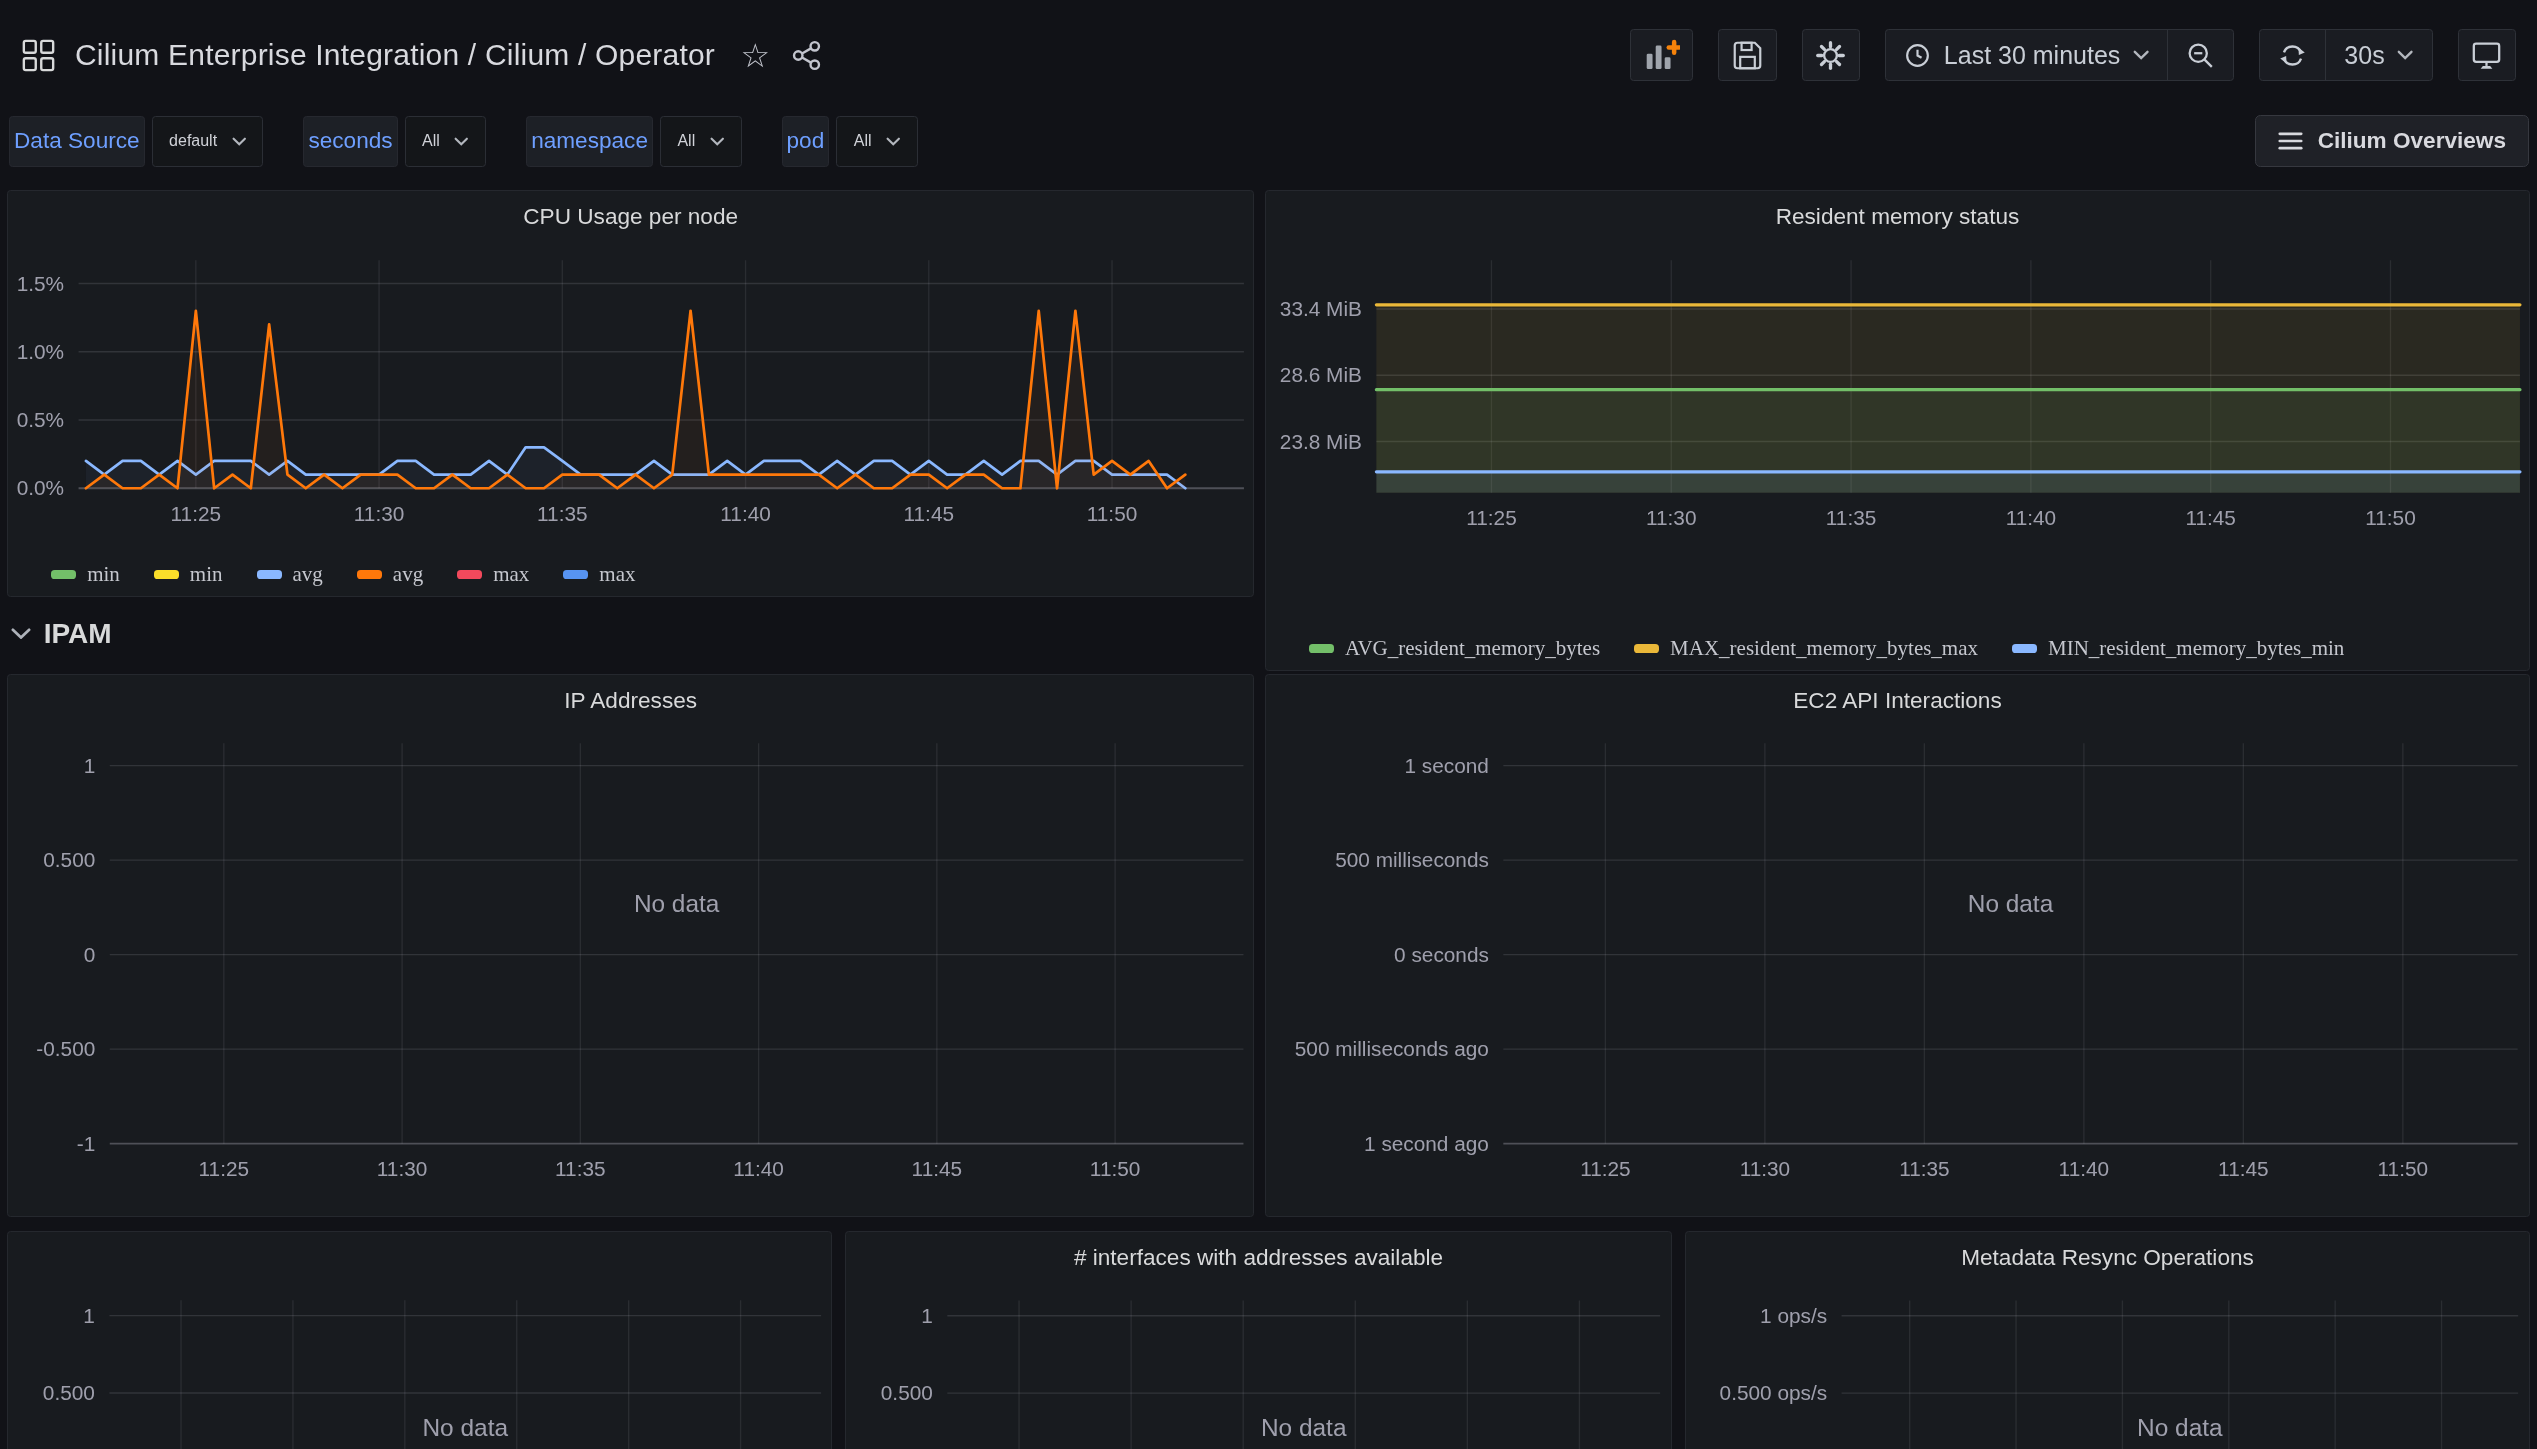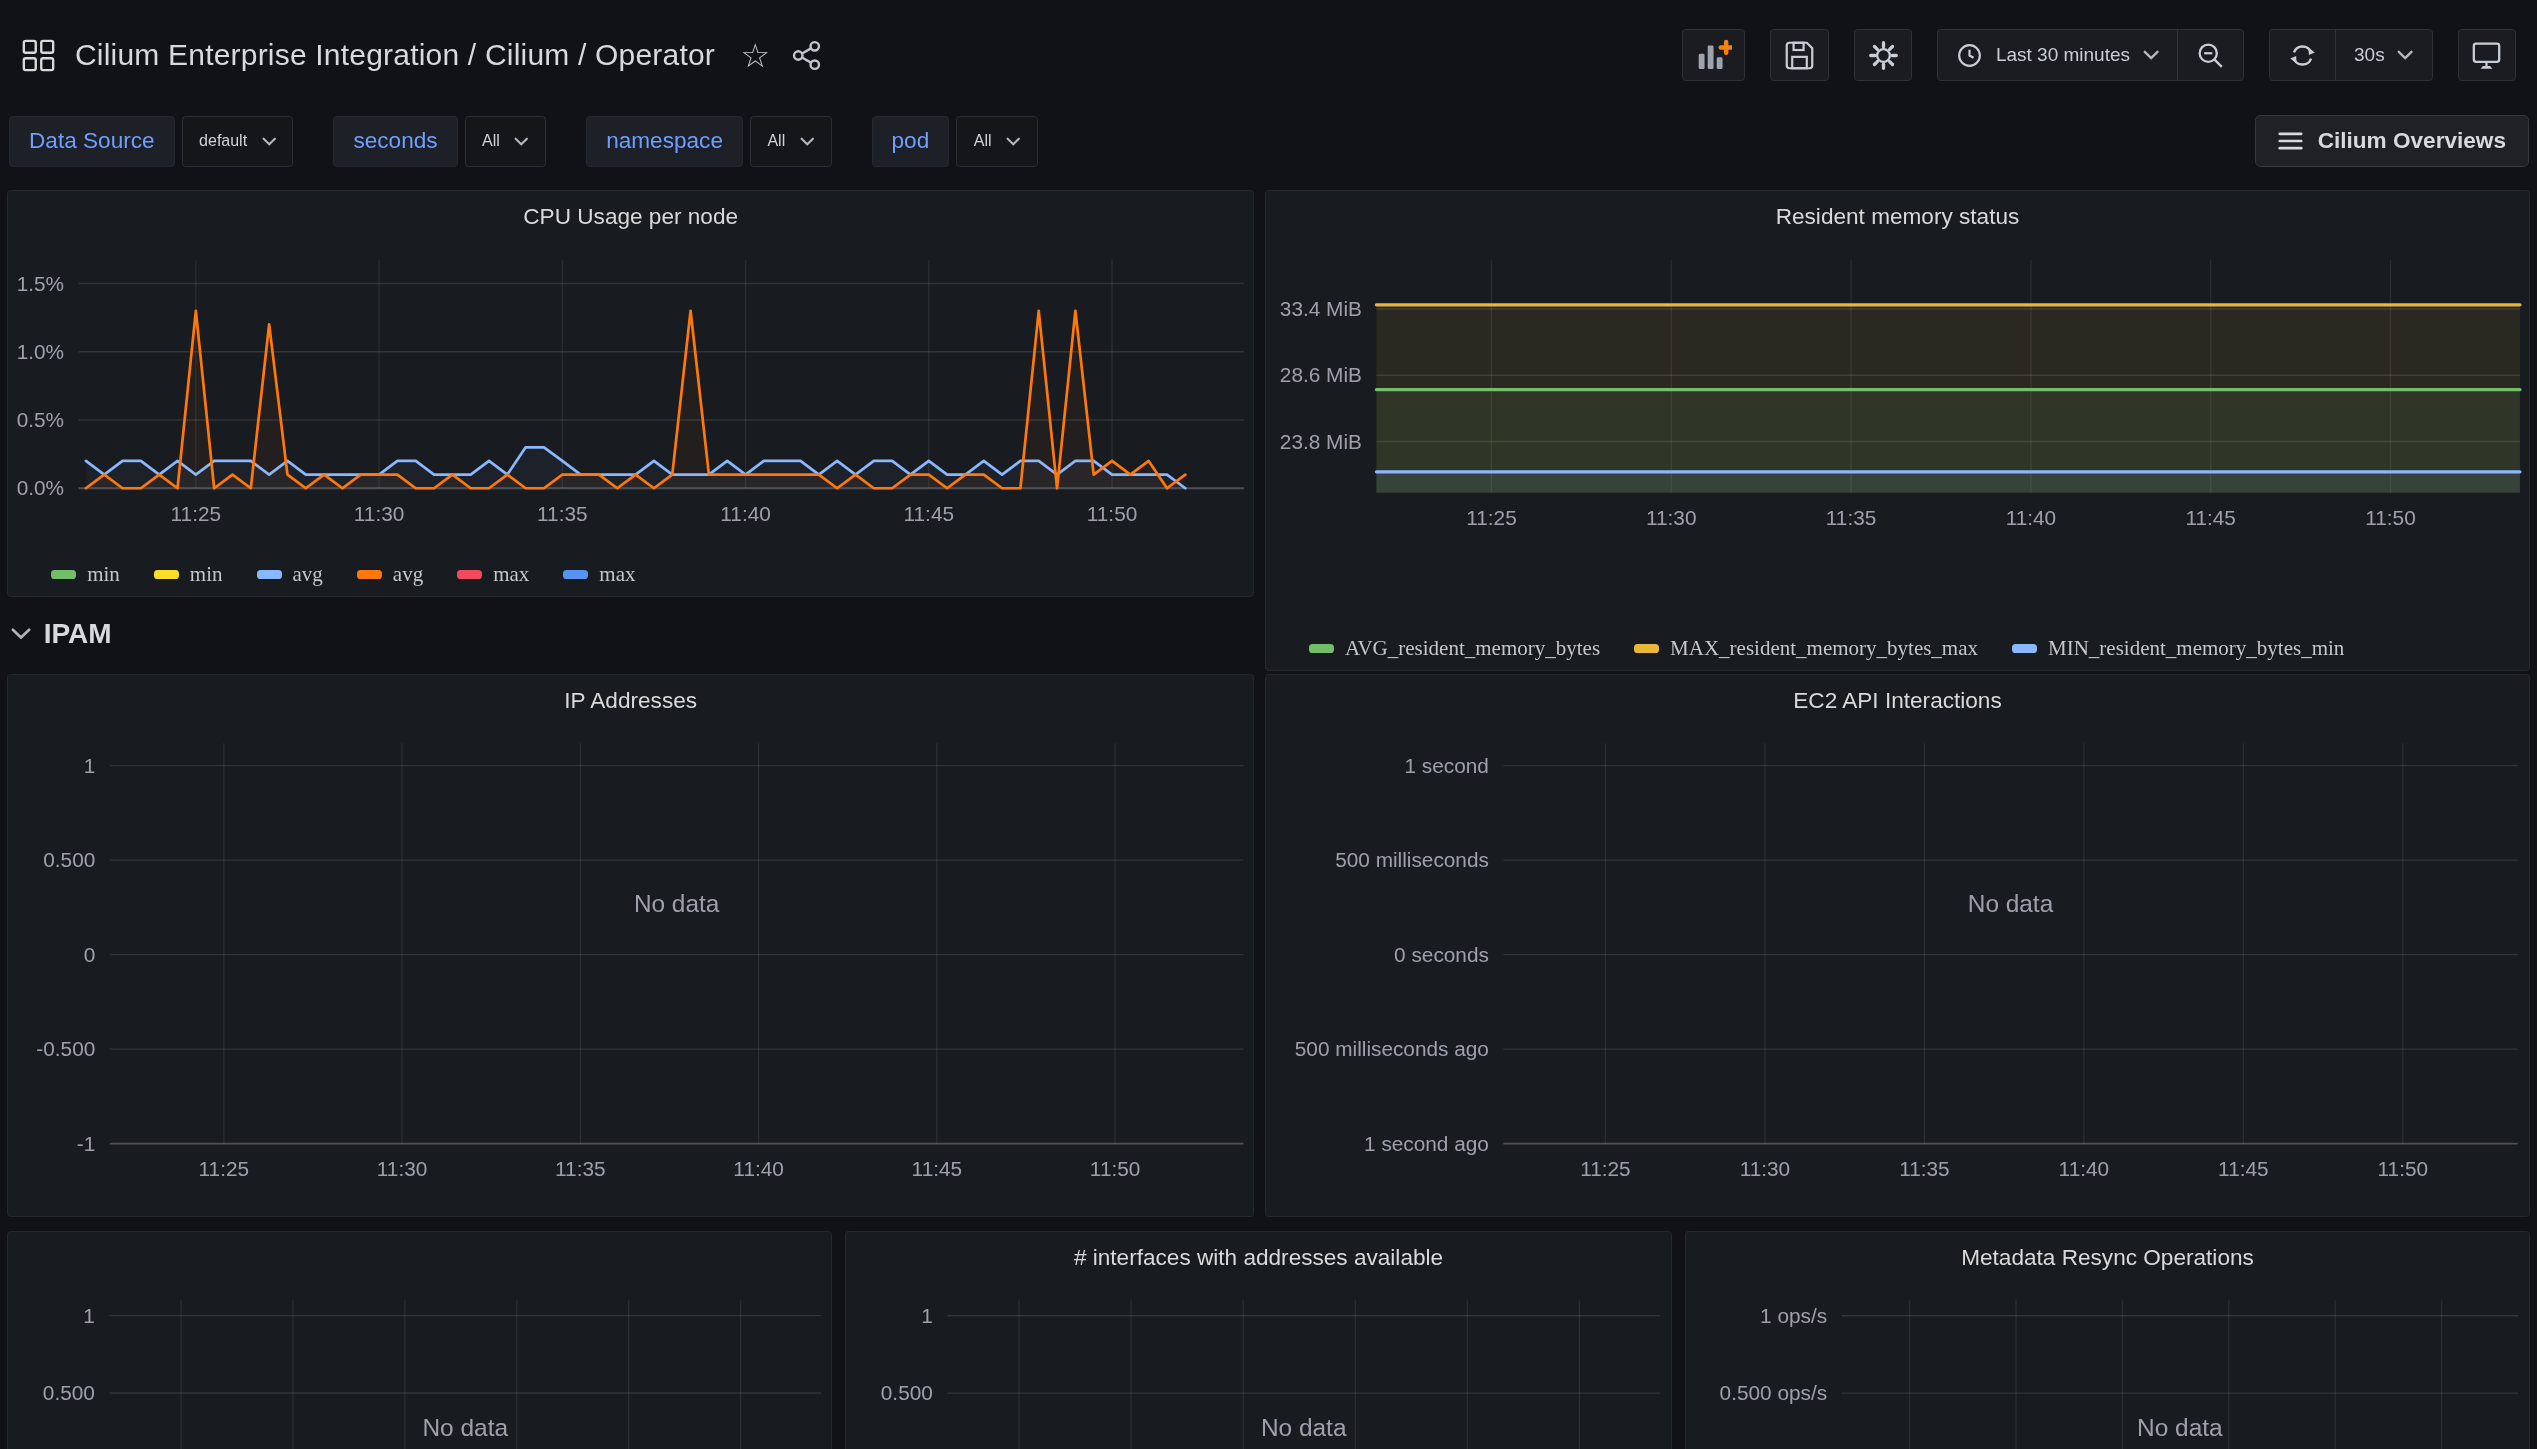--- a/index.html
+++ b/index.html
@@ -11,25 +11,25 @@
   .crumb{font-size:30px;font-weight:500;color:#d8d9de;letter-spacing:0.2px;white-space:nowrap;}
   .crumb .cur{color:#d8d9de;}
   .staricon{font-size:33px;color:#c2c4cd;line-height:1;margin-left:5.4px;cursor:pointer;}
   .hicon{display:flex;align-items:center;justify-content:center;cursor:pointer;}
   .tb-right{margin-left:auto;display:flex;gap:25px;align-items:center;}
   .tbtn,.tgroup{height:52px;border:0.9px solid #2e3138;background:#1a1c22;border-radius:3.6px;box-sizing:border-box;color:#c9ced6;}
   .tbtn{min-width:58px;display:flex;align-items:center;justify-content:center;padding:0 12.7px;cursor:pointer;}
   .tgroup{display:flex;align-items:stretch;padding:0;}
   .tseg{display:flex;align-items:center;gap:12.7px;padding:0 18px;cursor:pointer;}
   .tseg + .tseg{border-left:0.9px solid #2e3138;}
-  .tseg .lbl{font-size:19px;font-weight:500;white-space:nowrap;}
+  .tseg .lbl{font-size:25px;font-weight:500;white-space:nowrap;}
   
   .varsrow{position:absolute;top:115px;left:9px;right:9px;height:52px;display:flex;align-items:center;gap:40px;}
   .vargroup{display:flex;gap:7.2px;align-items:center;}
-  .varlabel{height:51px;padding:0 19px;background:#1d2026;border:0.9px solid #26282f;border-radius:3.6px;color:#6e9fff;font-size:22.6px;font-weight:500;display:flex;align-items:center;box-sizing:border-box;}
+  .varlabel{height:51px;padding:0 4px;background:#1d2026;border:0.9px solid #26282f;border-radius:3.6px;color:#6e9fff;font-size:22.6px;font-weight:500;display:flex;align-items:center;box-sizing:border-box;}
   .varvalue{height:51px;padding:0 16.3px;background:#141619;border:0.9px solid #2b2e35;border-radius:3.6px;color:#d0d2d8;font-size:16px;display:flex;align-items:center;gap:14.5px;box-sizing:border-box;cursor:pointer;}
   .overviews{margin-left:auto;height:52px;padding:0 22px;background:#1f2127;border:0.9px solid #36383f;border-radius:5.4px;display:flex;align-items:center;gap:14.5px;font-size:22.6px;font-weight:700;color:#d8d9de;cursor:pointer;box-sizing:border-box;}
   
   .section{position:absolute;top:612px;left:11px;height:43px;display:flex;align-items:center;gap:12.7px;cursor:pointer;}
   .section .stitle{font-size:28px;font-weight:700;color:#d8d9da;}
   
   .panel{position:absolute;background:#181b1f;border:0.9px solid #25282e;border-radius:3.6px;box-sizing:border-box;}
   .panel .ptitle{margin:0;height:51px;line-height:51px;text-align:center;font-size:22.6px;font-weight:500;color:#d8d9da;cursor:pointer;white-space:nowrap;overflow:hidden;}
   .chart{position:absolute;left:0;top:51px;right:0;bottom:0;overflow:hidden;}
   .legend{position:absolute;left:43px;bottom:9px;display:flex;gap:34px;align-items:center;font-size:21px;color:#c5c7ce;font-family:Liberation Serif, serif;}

